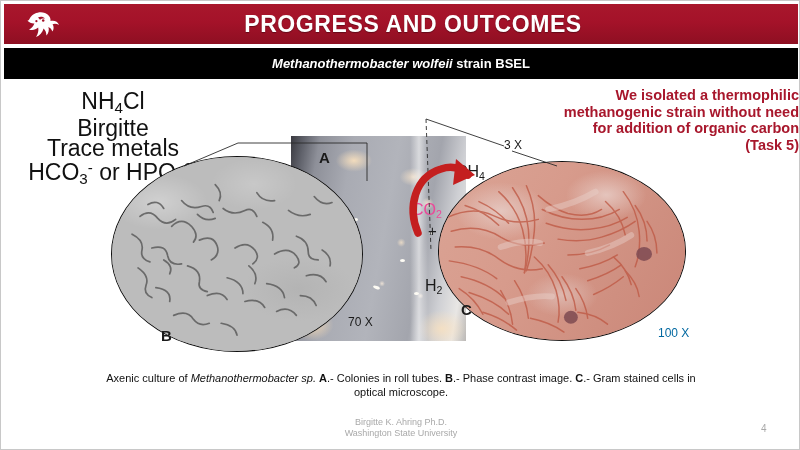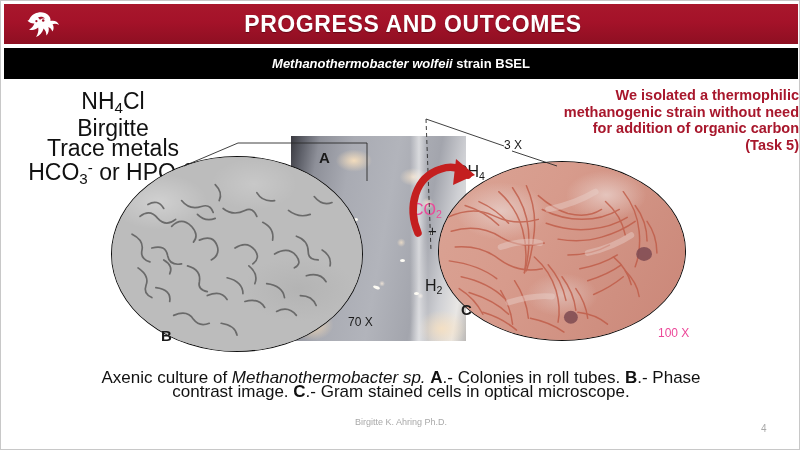--- a/index.html
+++ b/index.html
@@ -131,21 +131,21 @@
       radial-gradient(ellipse 56px 34px at 66% 22%, rgba(233,208,202,.8), rgba(233,208,202,0) 72%),
       radial-gradient(ellipse 50px 30px at 50% 72%, rgba(226,198,192,.7), rgba(226,198,192,0) 72%),
       linear-gradient(120deg,#dba596 0%,#d79b8c 40%,#cf8f80 70%,#c98476 100%);
   }
   #label-c{
     position:absolute;left:460px;top:300px;
     font-size:15px;font-weight:bold;color:#1a1a1a;
   }
   #mag-100{
     position:absolute;left:657px;top:325px;
-    font-size:12px;color:#ec4899;
+    font-size:12px;color:#0369a1;
   }
   #mag-10{
     position:absolute;left:503px;top:137px;
     font-size:12px;color:#1a1a1a;
   }
   #lbl-ch4{
     position:absolute;left:455px;top:162px;font-size:16px;color:#1a1a1a;
   }
   #lbl-co2{
     position:absolute;left:411px;top:200px;font-size:16px;color:#ec4899;
@@ -153,21 +153,21 @@
   #lbl-plus{
     position:absolute;left:427px;top:221px;font-size:15px;color:#1a1a1a;
   }
   #lbl-h2{
     position:absolute;left:424px;top:240px;font-size:16px;color:#1a1a1a;margin-top:36px;
   }
 
   
   #caption{
     position:absolute;left:100px;top:370px;width:600px;
-    text-align:center;font-size:17px;line-height:14px;color:#111;
+    text-align:center;font-size:11px;line-height:14px;color:#111;
   }
   #caption .ital{font-style:italic;}
   #caption .bold{font-weight:bold;}
 
   
   #footer{
     position:absolute;left:0;top:416px;width:800px;
     text-align:center;font-size:9px;line-height:11px;color:#a9a9a9;
   }
   #slide-number{
@@ -348,16 +348,17 @@
       <path d="M455 158 L474 174 L452 184 Z" fill="#c41f1f"></path>
     </g>
   </svg>
 
   <div id="caption">
     Axenic culture of <span class="ital">Methanothermobacter sp.</span> <span class="bold">A</span>.- Colonies in roll tubes. <span class="bold">B</span>.- Phase contrast image. <span class="bold">C</span>.- Gram stained cells in optical microscope.
   </div>
 
   <div id="footer">
     <div>Birgitte K. Ahring Ph.D.</div>
+    <div>Washington State University</div>
   </div>
   <div id="slide-number">4</div>
 
 </div>
 
 </body></html>

